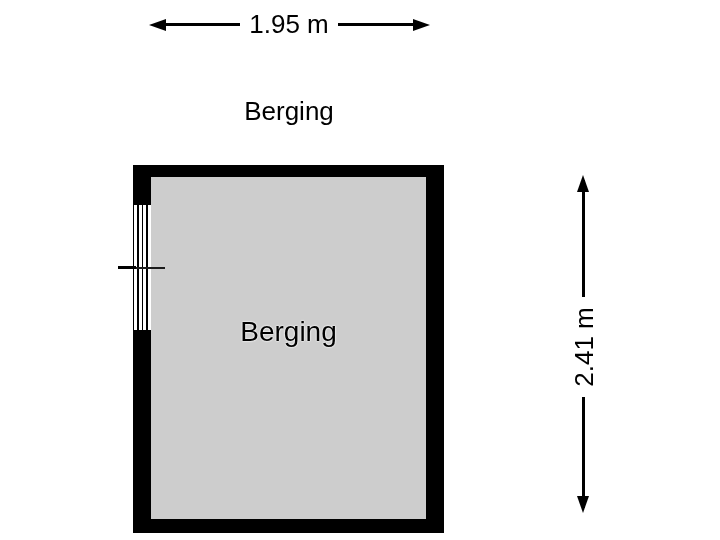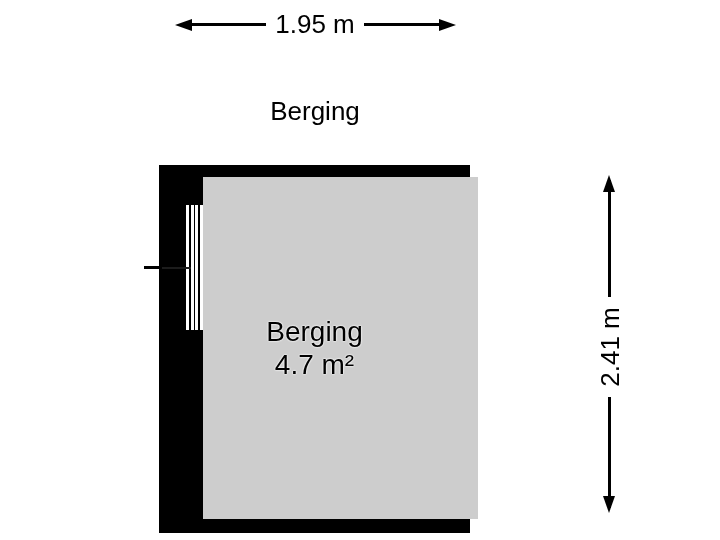--- a/index.html
+++ b/index.html
@@ -12,21 +12,21 @@
   *{margin:0;padding:0;box-sizing:border-box;}
   html,body{background:#fff;}
   #stage{
     position:relative;
     width:720px;height:540px;
     background:var(--background);
     font-family:"Liberation Sans", sans-serif;
     color:var(--text);
     overflow:hidden;
   }
-  .abs{position:absolute;margin-left:26px;}
+  .abs{position:absolute;}
 
   
   #top-dim-line{left:155px;top:23px;width:266px;height:3px;background:var(--wall);}
   .arrowhead{width:0;height:0;}
   #top-arrow-left{left:149px;top:19px;border-top:6px solid transparent;border-bottom:6px solid transparent;border-right:17px solid var(--wall);}
   #top-arrow-right{left:413px;top:19px;border-top:6px solid transparent;border-bottom:6px solid transparent;border-left:17px solid var(--wall);}
   #top-dim-label{
     left:240px;top:7px;width:98px;height:33px;
     background:var(--label-bg);border-radius:9px;
     display:flex;align-items:center;justify-content:center;
@@ -85,21 +85,20 @@
 
   <div class="abs" id="room-walls">
     <div class="abs" id="room-floor"></div>
     <div class="abs" id="window-symbol"></div>
   </div>
   <div class="abs" id="window-tick-outer"></div>
   <div class="abs" id="window-tick-inner"></div>
 
   <div class="abs" id="room-label">
     <div>Berging</div>
-    <div>4.7 m²</div>
   </div>
 
   <div class="abs" id="right-dim-line"></div>
   <div class="abs arrowhead" id="right-arrow-up"></div>
   <div class="abs arrowhead" id="right-arrow-down"></div>
   <div class="abs" id="right-dim-label">
     <span>2.41 m</span>
   </div>
 
 </div>

